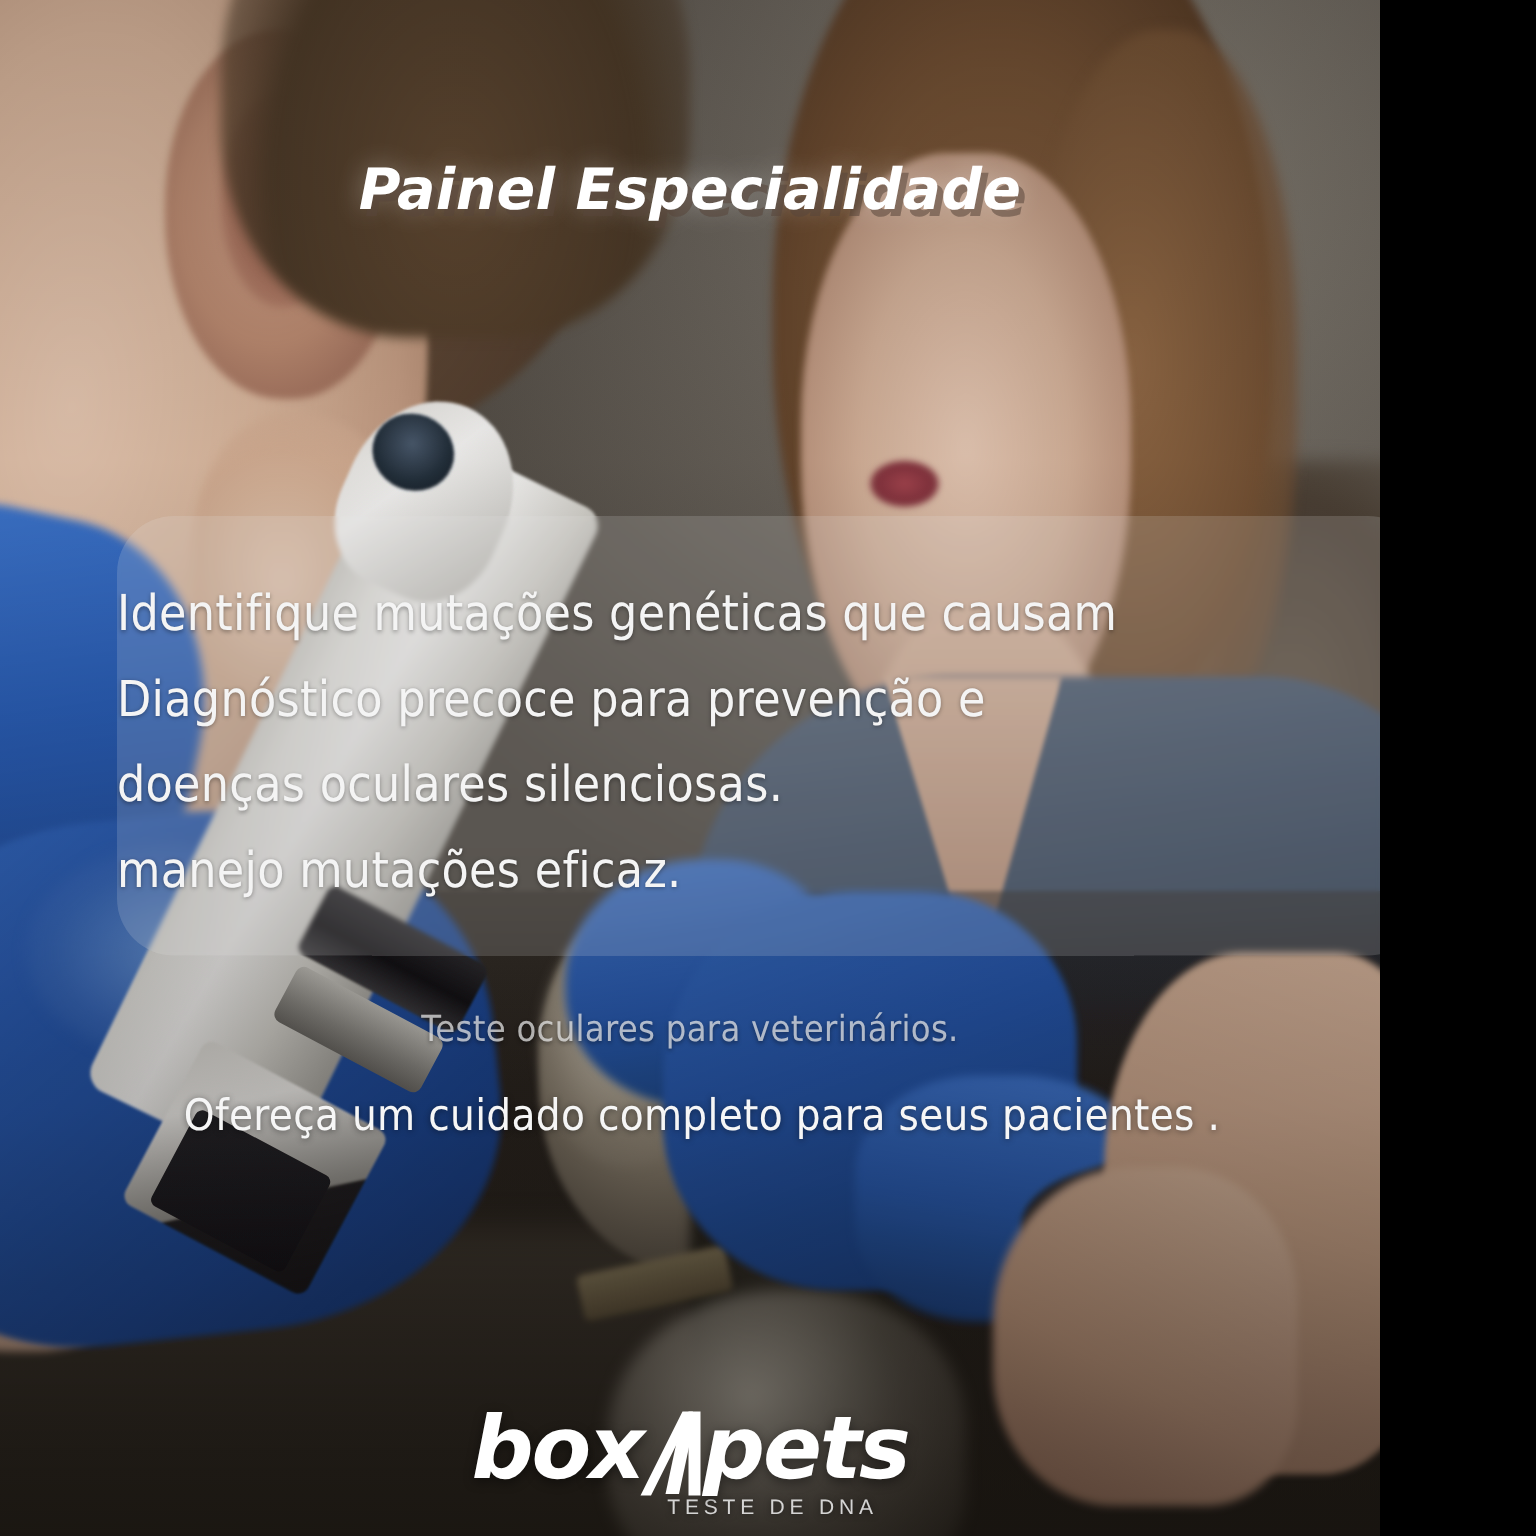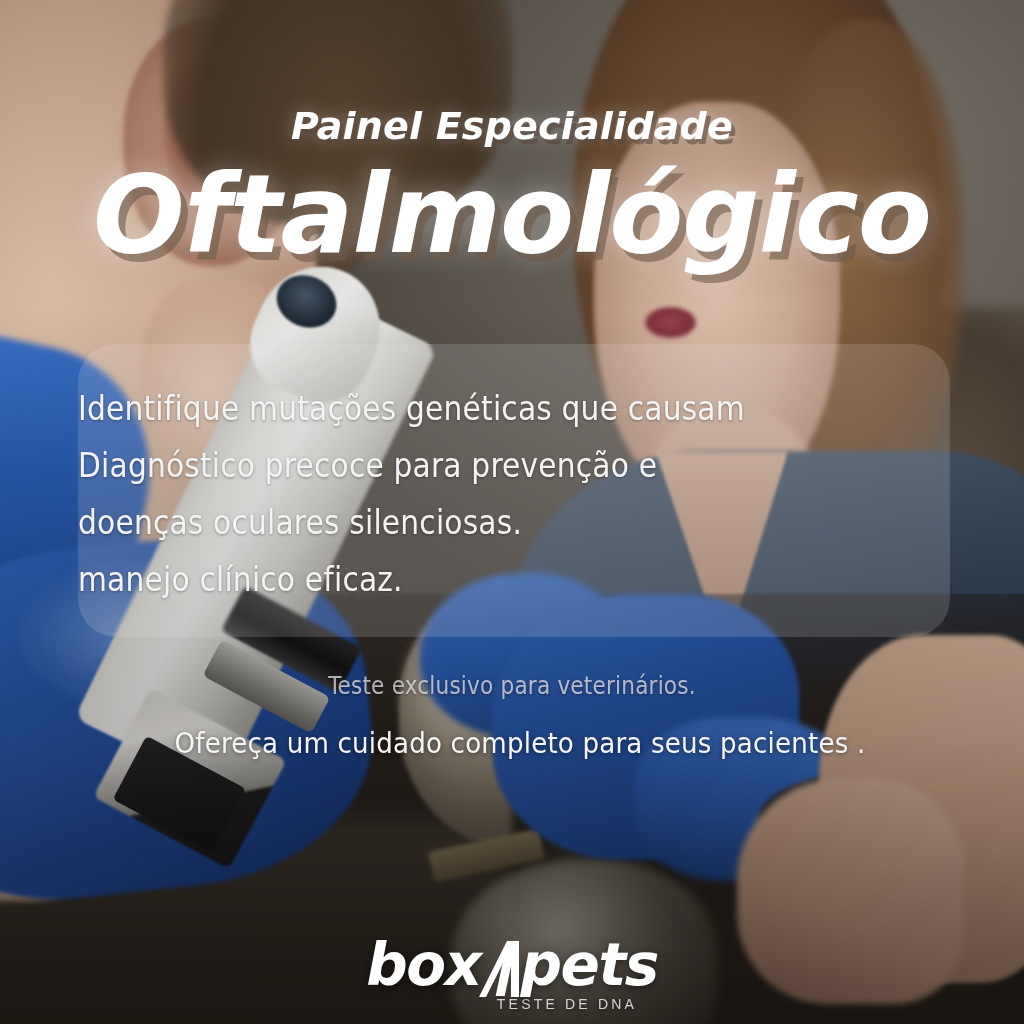--- a/index.html
+++ b/index.html
@@ -2,21 +2,21 @@
 <html><head>
 <meta charset="utf-8">
 <style>
   html, body {
     margin: 0;
     padding: 0;
     background: #000;
   }
   #stage {
     position: relative;
-    width: 1024px;
+    width: 920px;
     height: 1024px;
     overflow: hidden;
     font-family: "Liberation Sans", sans-serif;
     background: #8b5cf6;
   }
 
   
   .photo { position: absolute; inset: 0; overflow: hidden; }
 
   
@@ -491,31 +491,30 @@
     <div class="scope-ring1"></div>
     <div class="scope-ring2"></div>
     <div class="scope-base"></div>
     <div class="scope-black"></div>
 
     <div class="bg-tint"></div>
     <div class="bg-desat"></div>
   </div>
 
   <div class="kicker">Painel Especialidade</div>
-  <div class="headline">Oftalmológico</div>
 
   <div class="panel"></div>
   <div class="panel-text">
     <span class="ln">Identifique mutações genéticas que causam</span>
     <span class="ln">Diagnóstico precoce para prevenção e</span>
     <span class="ln">doenças oculares silenciosas.</span>
-    <span class="ln">manejo clínico eficaz.</span>
+    <span class="ln">manejo mutações eficaz.</span>
   </div>
 
-  <div class="sub-small">Teste exclusivo para veterinários.</div>
+  <div class="sub-small">Teste oculares para veterinários.</div>
   <div class="sub-large">Ofereça um cuidado completo para seus pacientes .</div>
 
   <div class="logo">
     <div class="logo-wordmark"><span>box</span><span class="logo-four"><svg width="48" height="62" viewBox="0 0 48 62" aria-hidden="true">
             <path d="M31 4 L40 4 L40 58 L31 58 Z" fill="#ffffff" transform="skewX(-12)"></path>
             <path d="M28 4 L36 4 L6 58 L-2 58 Z" fill="#ffffff" transform="skewX(-12) translate(2,0)" opacity="0"></path>
             <path d="M30 3 L37 3 L9 59 L2 59 Z" fill="#ffffff"></path>
             <path d="M34 3 L42 3 L42 59 L34 59 Z" fill="#ffffff"></path>
           </svg></span><span>pets</span></div>
     <div class="logo-tagline">TESTE DE DNA</div>

